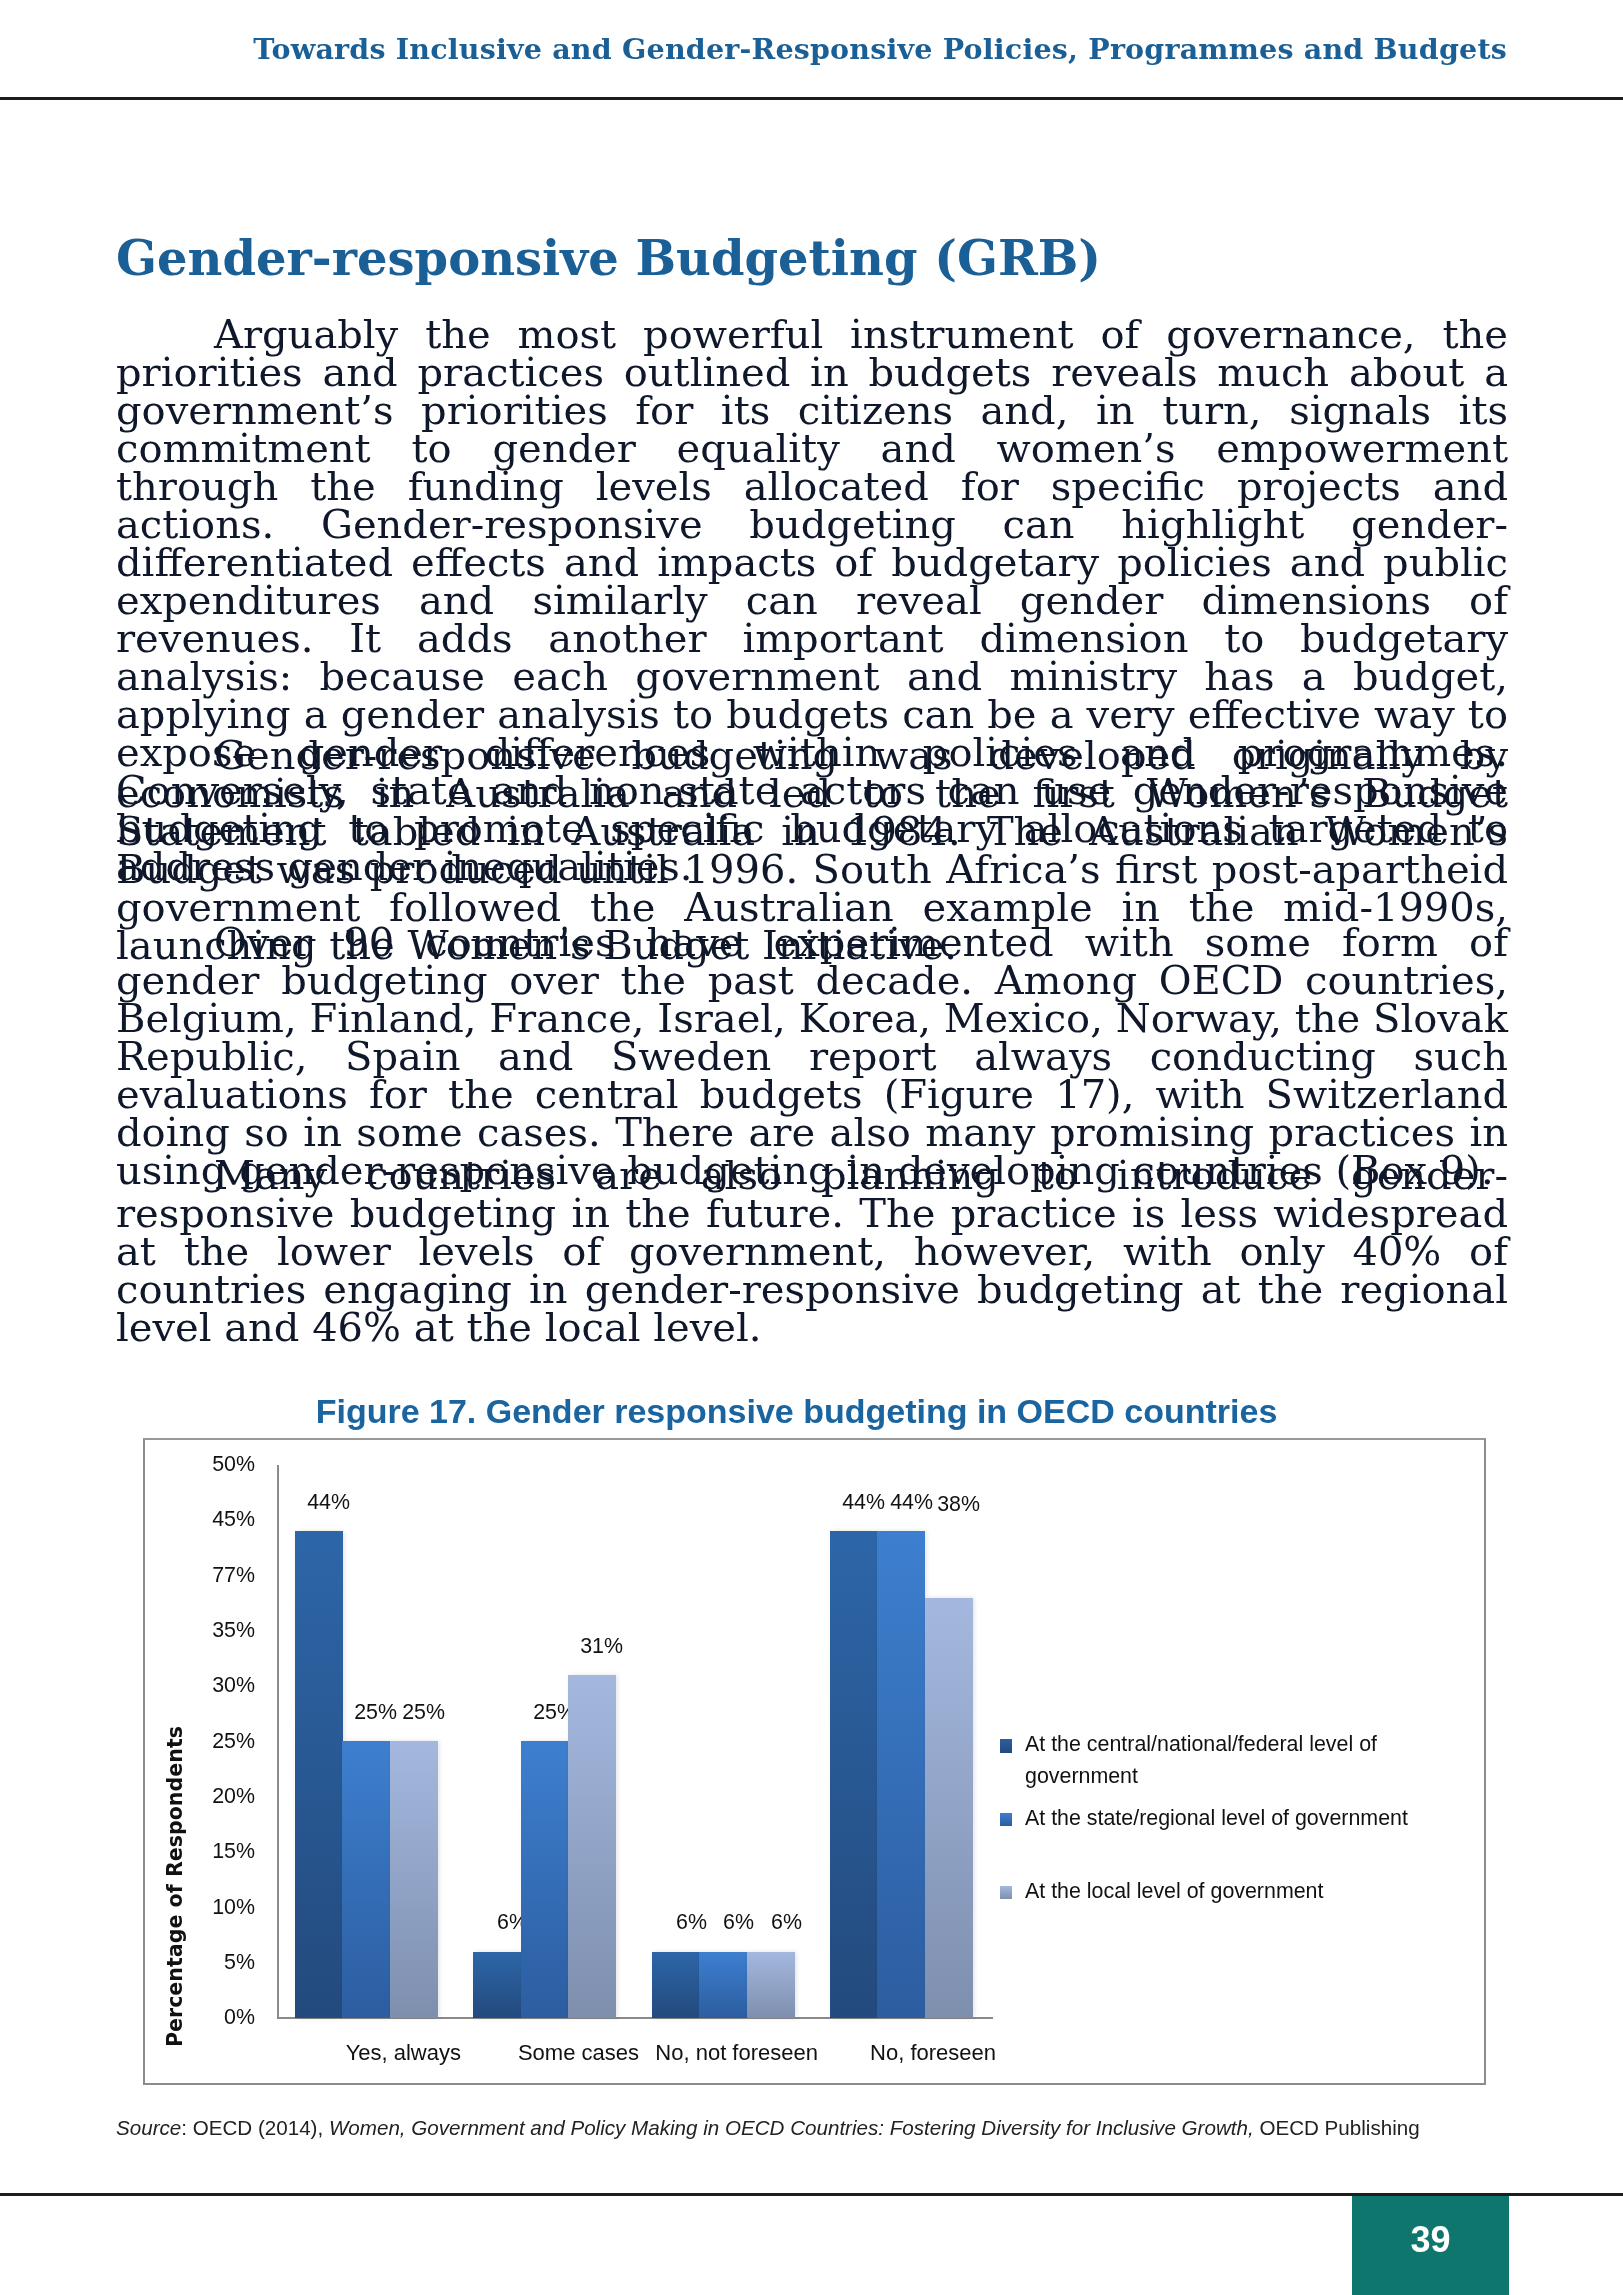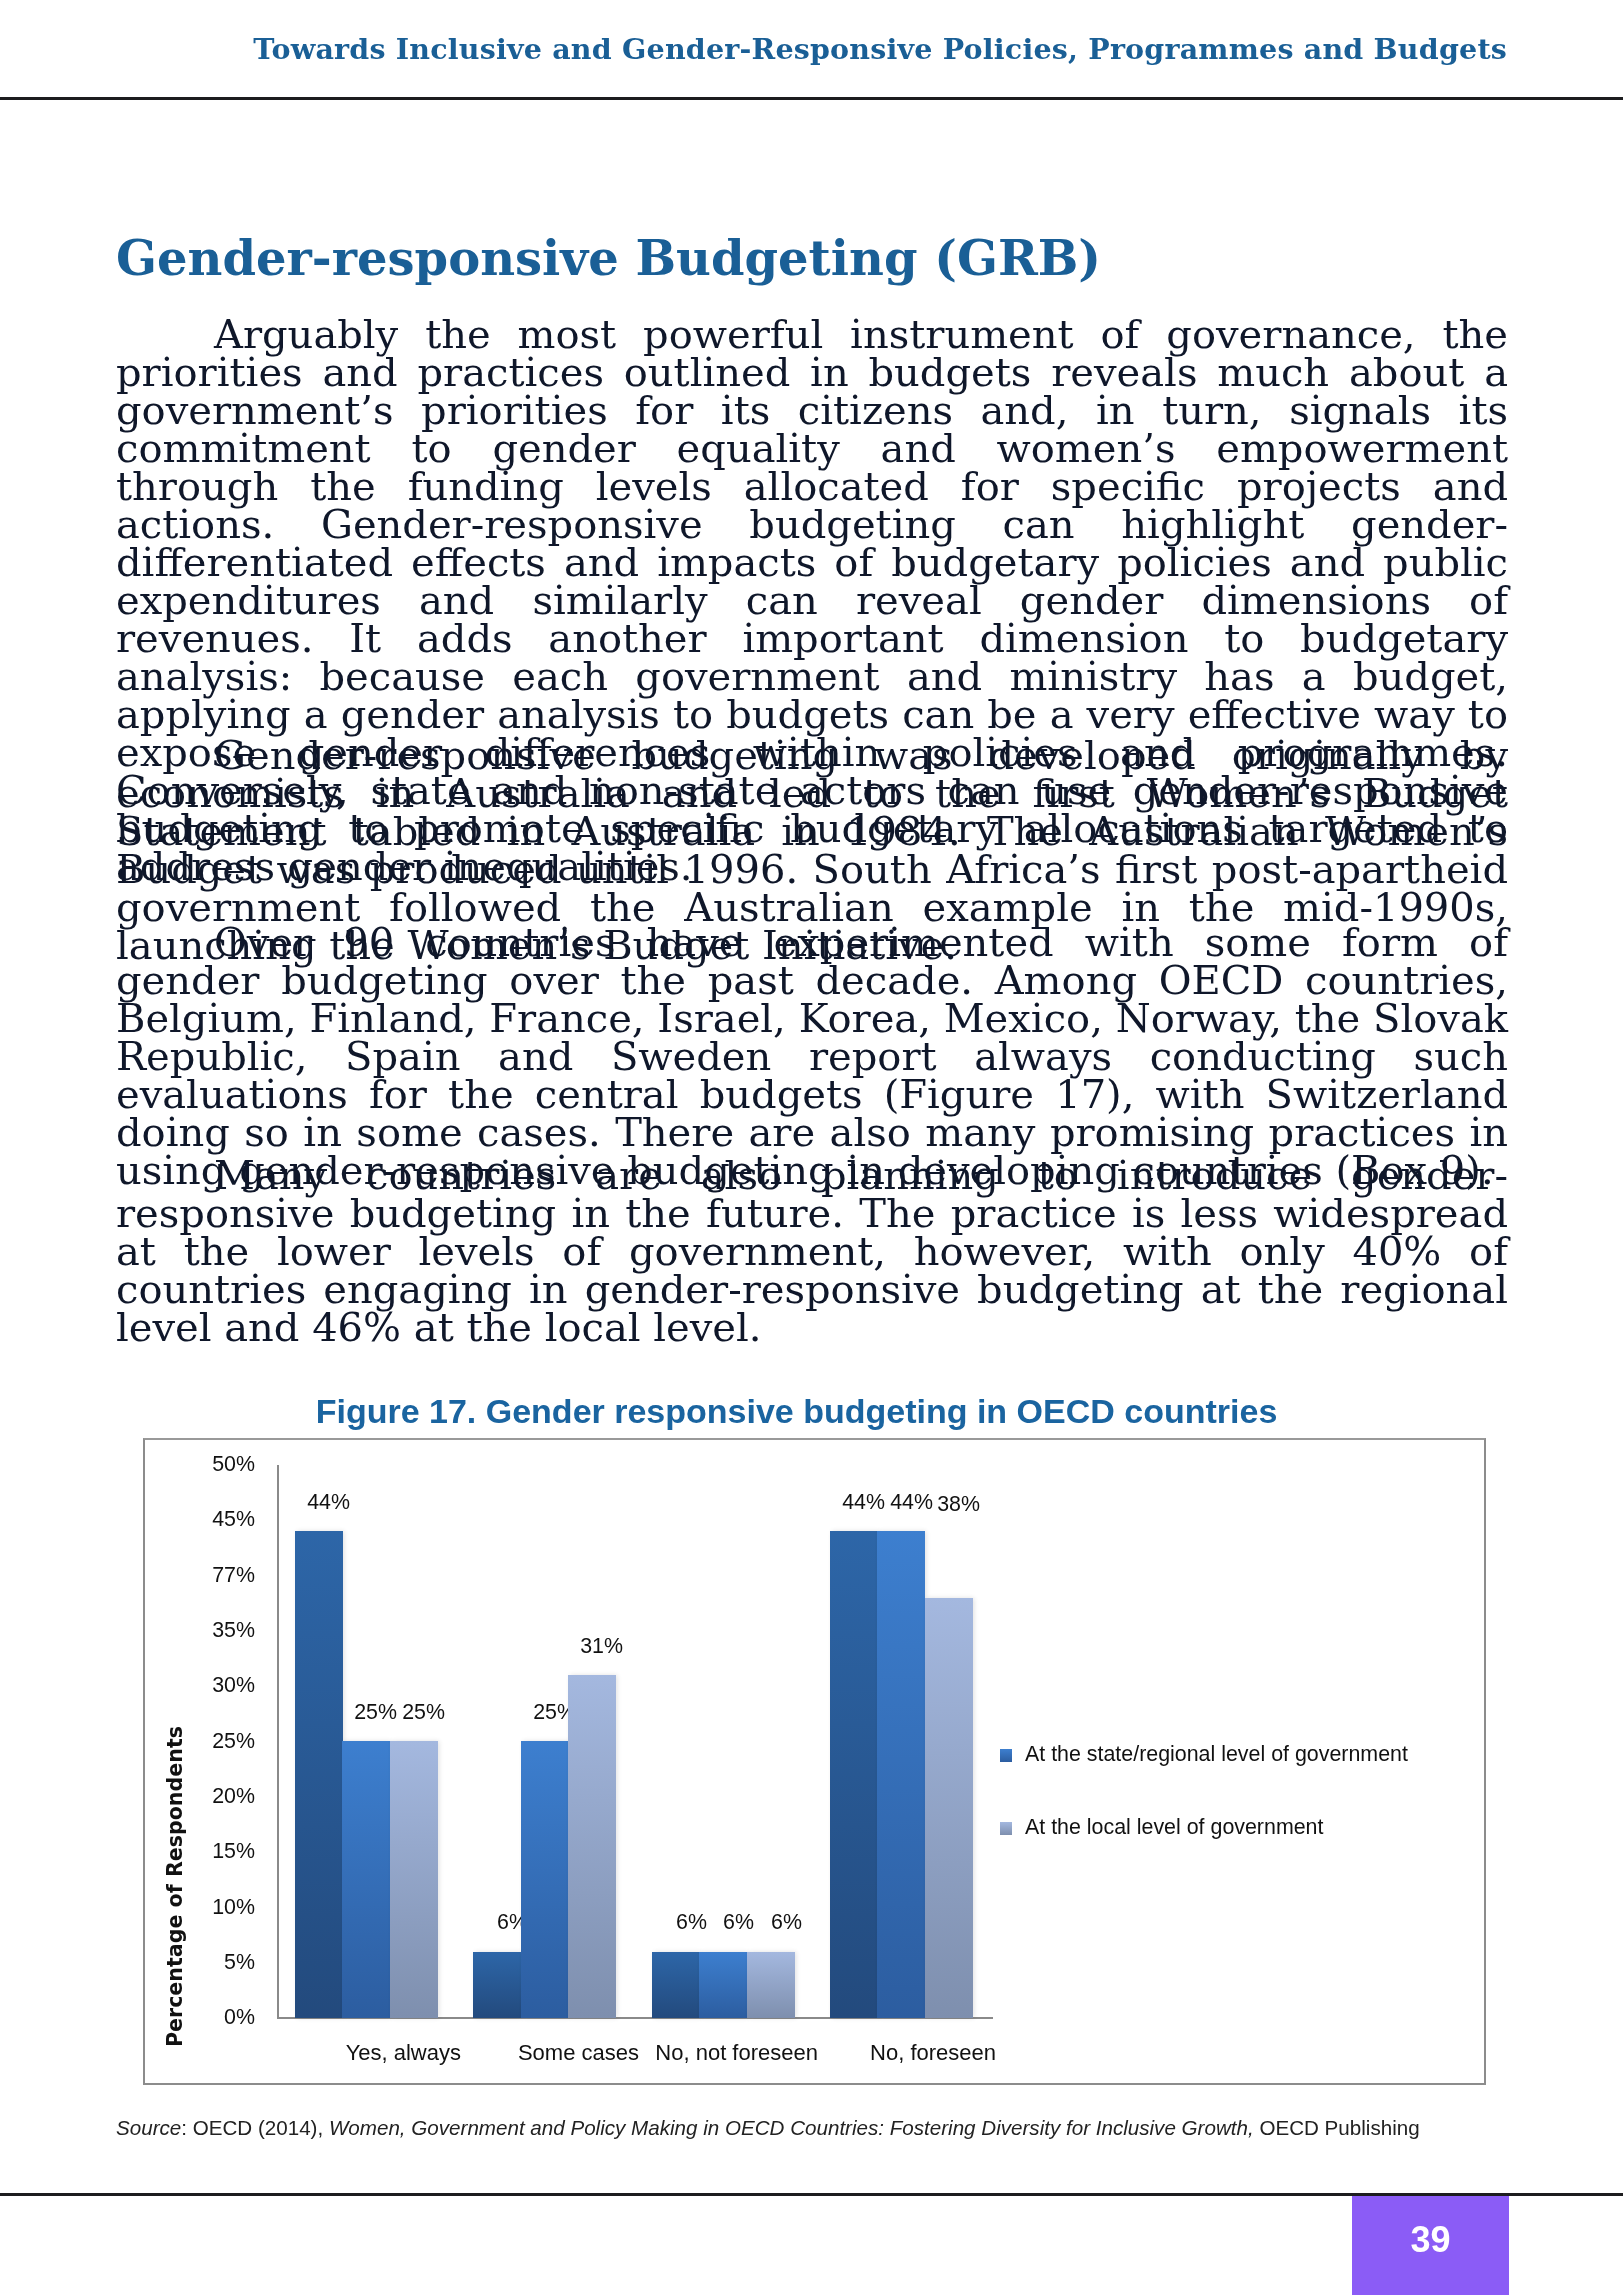--- a/index.html
+++ b/index.html
@@ -78,21 +78,21 @@
 
   .source {
     position: absolute; left: 116px; top: 2116px;
     font-family: "Liberation Sans", sans-serif; font-size: 20.6px; color: #222;
   }
   .source .it { font-style: italic; }
 
   .foot-rule { position: absolute; left: 0; top: 2193px; width: 1623px; height: 3.2px; background: #1d1d1f; }
   .page-num {
     position: absolute; left: 1352px; top: 2196px; width: 157px; height: 99px;
-    background: #8b5cf6; color: #fff; text-align: center;
+    background: #0f766e; color: #fff; text-align: center;
     font-family: "Liberation Sans", sans-serif; font-weight: bold; font-size: 36px; line-height: 87px;
   }
 </style>
 </head>
 <body>
 
 <div class="running-head">Towards Inclusive and Gender-Responsive Policies, Programmes and Budgets</div>
 <div class="head-rule"></div>
 
 <div class="section-title">Gender-responsive Budgeting (GRB)</div>
@@ -145,20 +145,21 @@
     <div class="bar s0" style="left: 830px; width: 48px; top: 1531px; height: 487px; bottom: auto;"></div>
     <div class="val" style="left: 822px; top: 1490px;">44%</div>
     <div class="bar s1" style="left: 877px; width: 48px; top: 1531px; height: 487px; bottom: auto;"></div>
     <div class="val" style="left: 870px; top: 1490px;">44%</div>
     <div class="bar s2" style="left: 925px; width: 48px; top: 1598px; height: 420px; bottom: auto;"></div>
     <div class="val" style="left: 917px; top: 1492px;">38%</div>
     <div class="cat" style="left: 806px;">No, foreseen</div>
   </div>
 
 <div class="legend" id="legend">
+    <div class="legend-item i0"><span class="legend-swatch" style="background: linear-gradient(rgb(45, 95, 158), rgb(35, 74, 125));"></span><span>At the central/national/federal level of government</span></div>
     <div class="legend-item i1"><span class="legend-swatch" style="background: linear-gradient(rgb(61, 127, 207), rgb(44, 93, 160));"></span><span>At the state/regional level of government</span></div>
     <div class="legend-item i2"><span class="legend-swatch" style="background: linear-gradient(rgb(164, 184, 223), rgb(126, 143, 174));"></span><span>At the local level of government</span></div>
   </div>
 
 <div class="source">
   <span class="it">Source</span><span>: OECD (2014), </span><span class="it">Women, Government and Policy Making in OECD Countries: Fostering Diversity for Inclusive Growth,</span><span> OECD Publishing</span>
 </div>
 
 <div class="foot-rule"></div>
 <div class="page-num">39</div>

